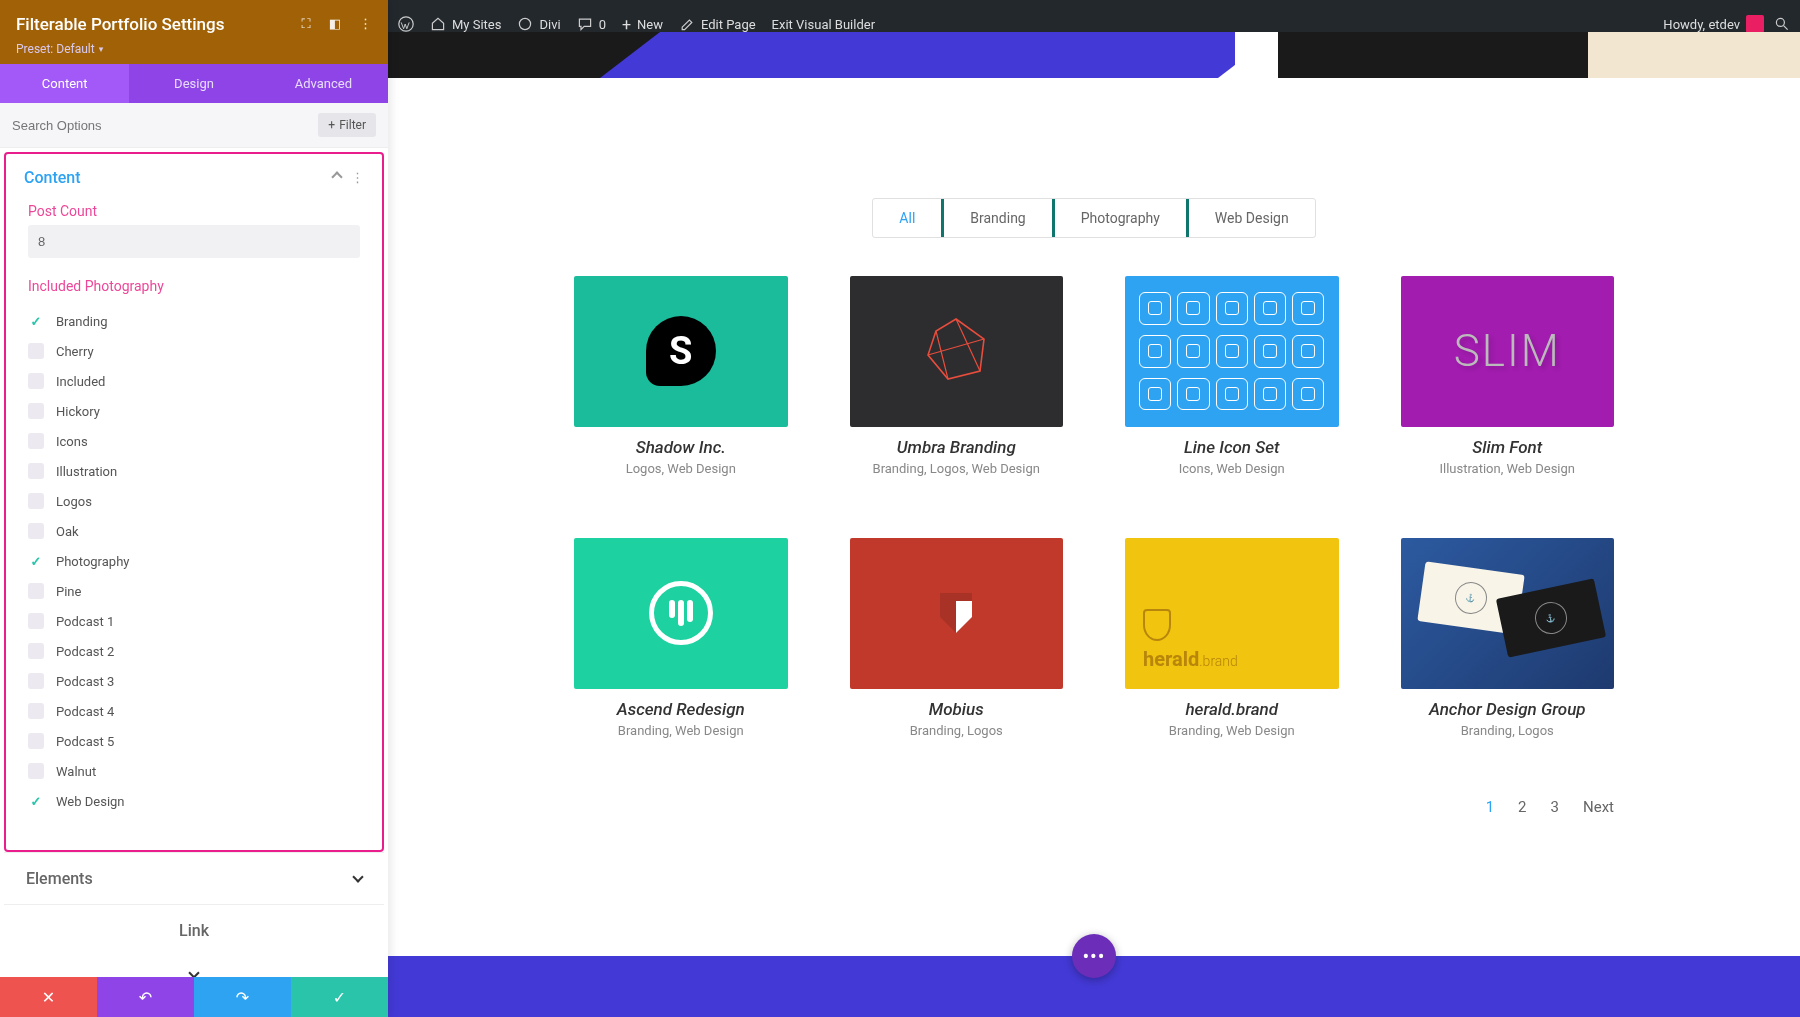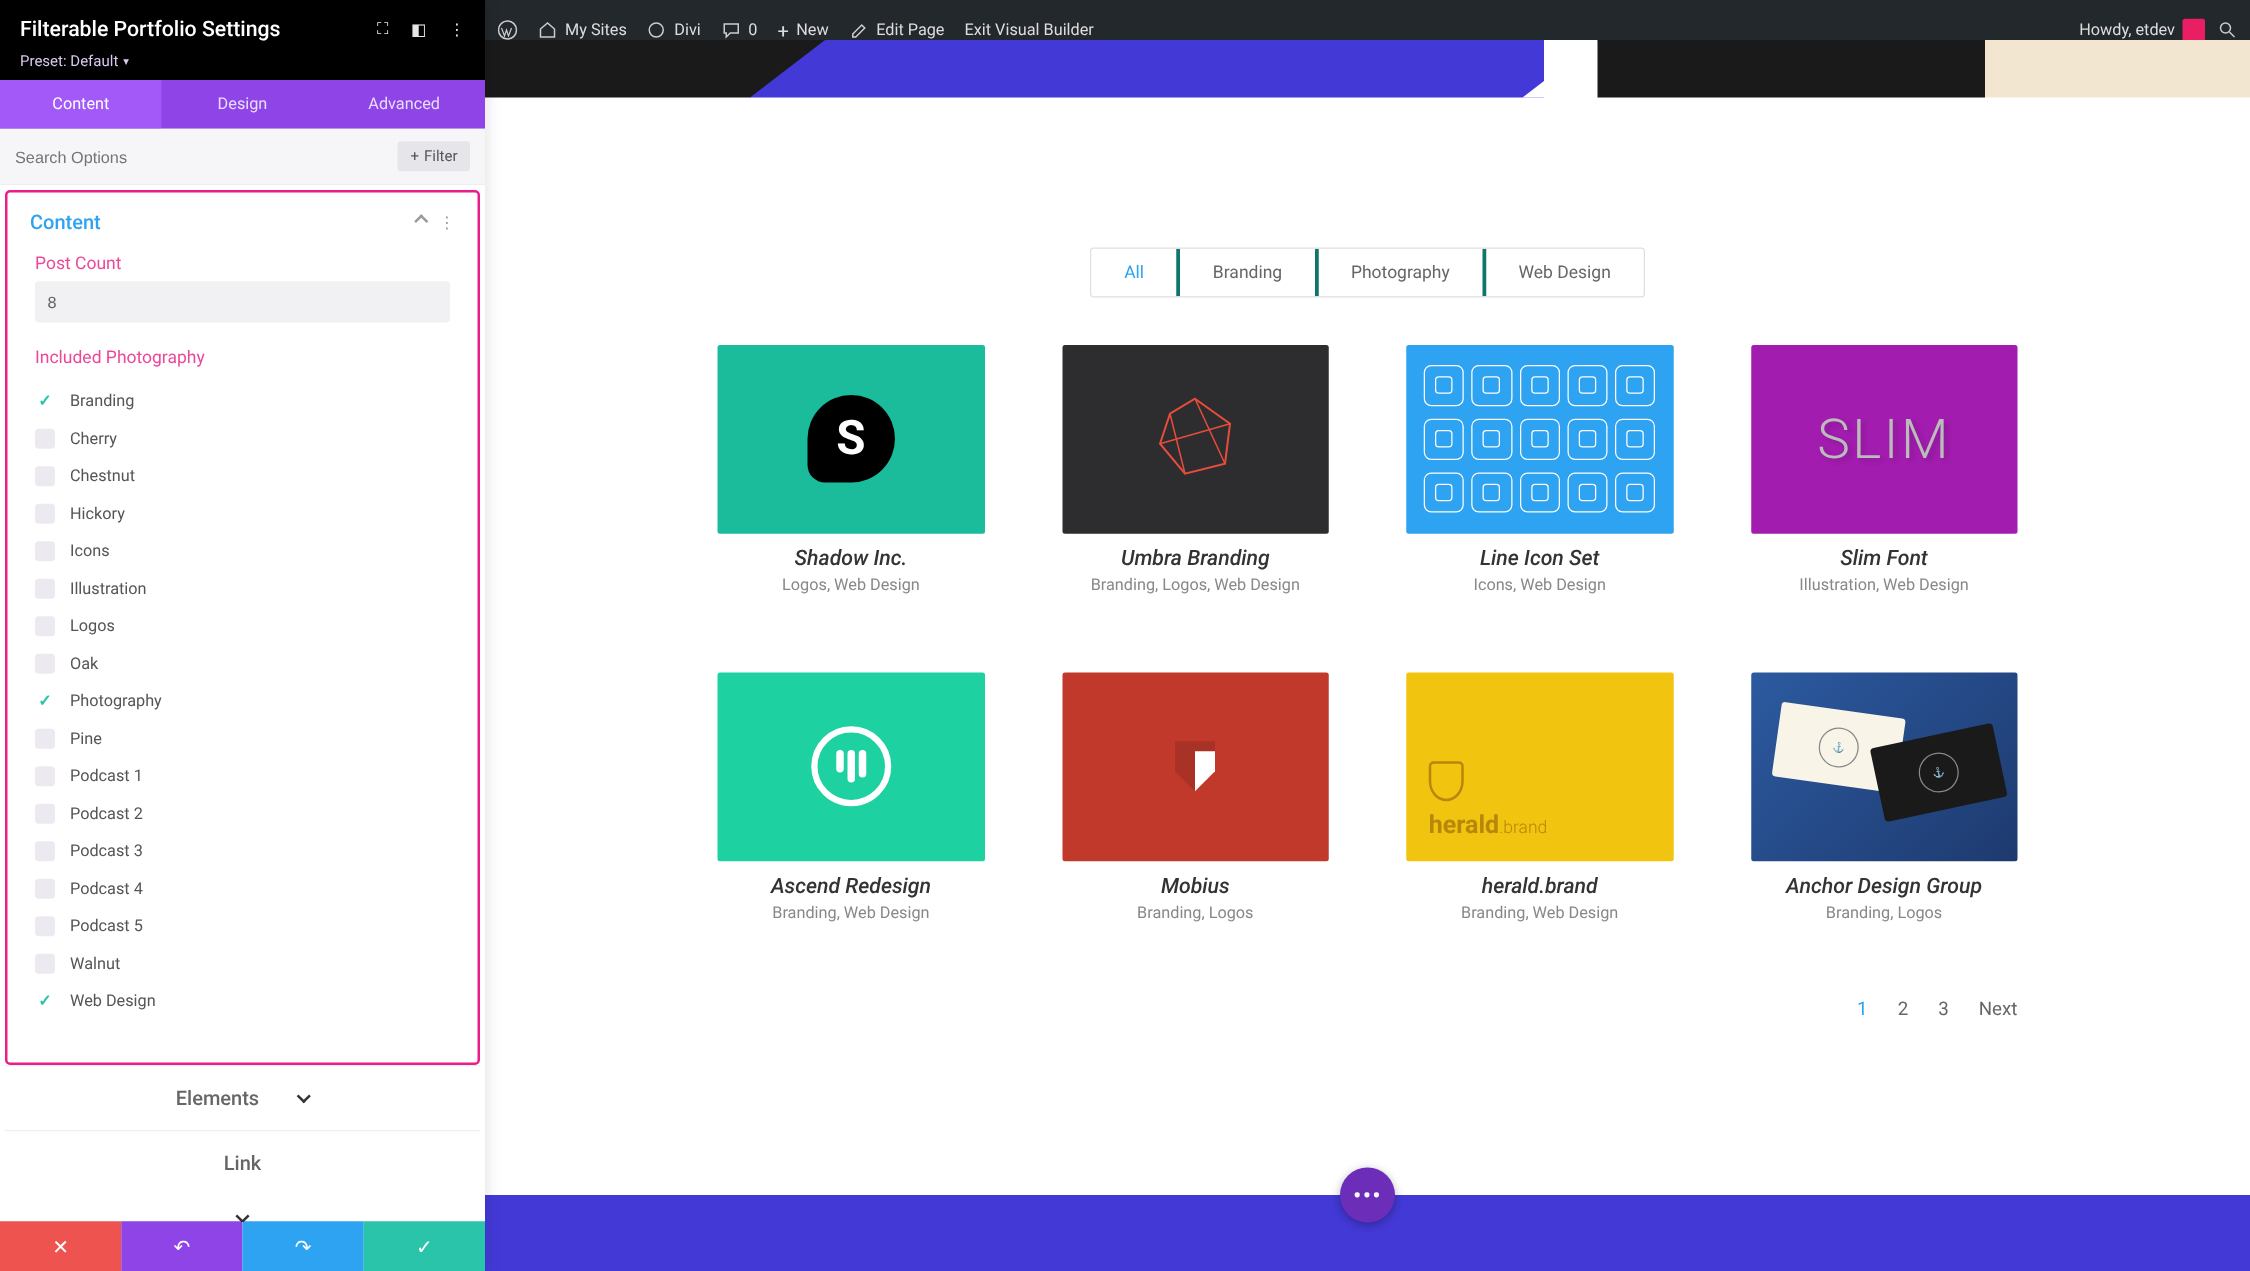--- a/index.html
+++ b/index.html
@@ -9,21 +9,21 @@
 .admin-bar { background: #23282d; color: #ccc; height: 48px; display: flex; align-items: center; padding: 0 10px; font-size: 13px; position: absolute; top: 0; left: 388px; right: 0; }
 .admin-bar .left { display: flex; align-items: center; gap: 16px; }
 .admin-bar .item { display: flex; align-items: center; gap: 6px; cursor: pointer; color: #ddd; }
 .admin-bar .spacer { flex: 1; }
 .admin-bar .right { display: flex; align-items: center; gap: 10px; }
 .admin-bar .avatar { width: 18px; height: 18px; background: #e91e63; display: inline-block; border-radius: 2px; }
 .admin-bar svg { width: 16px; height: 16px; fill: #ccc; }
 
 
 .settings-panel { position: absolute; top: 0; left: 0; width: 388px; height: 100%; background: #fff; display: flex; flex-direction: column; box-shadow: 2px 0 10px rgba(0,0,0,0.1); z-index: 10; }
-.panel-header { background: #000000; color: #fff; padding: 14px 16px 8px; }
+.panel-header { background: #a16207; color: #fff; padding: 14px 16px 8px; }
 .panel-title-row { display: flex; align-items: center; justify-content: space-between; }
 .panel-title { font-size: 17px; font-weight: 500; }
 .panel-icons { display: flex; gap: 18px; }
 .panel-icons span { cursor: pointer; opacity: 0.9; }
 .panel-preset { font-size: 12px; margin-top: 8px; color: #d9c9ef; cursor: pointer; display: flex; align-items: center; gap: 4px; }
 .tabs { display: flex; background: #8e44e7; }
 .tab { flex: 1; text-align: center; padding: 12px 0; color: #e9dcfb; font-size: 13px; cursor: pointer; }
 .tab.active { background: #a259f7; color: #fff; }
 .search-row { display: flex; padding: 10px 12px; gap: 8px; background: #f6f6f9; border-bottom: 1px solid #eee; }
 .search-input { flex: 1; border: none; background: transparent; outline: none; font-size: 13px; color: #666; }
@@ -36,21 +36,21 @@
 .section-title.muted { color: #666; }
 .section-actions { display: flex; gap: 10px; color: #999; }
 .field-label { font-size: 14px; color: #ec4899; padding: 8px 22px 6px; }
 .field-input { margin: 0 22px; background: #f1f1f4; border: none; border-radius: 3px; padding: 9px 10px; font-size: 13px; width: calc(100% - 44px); outline: none; color: #666; }
 .cat-list { padding: 6px 22px 0; }
 .cat-item { display: flex; align-items: center; gap: 12px; padding: 7px 0; font-size: 13px; color: #555; cursor: pointer; }
 .checkbox { width: 16px; height: 16px; border-radius: 3px; background: #eceaf0; display: flex; align-items: center; justify-content: center; }
 .checkbox.checked { background: #fff; }
 .checkbox.checked::after { content: "✓"; color: #29c4a9; font-size: 13px; font-weight: bold; }
 
-.collapsed-section { padding: 16px 22px; display: flex; justify-content: center; align-items: center; border-top: 1px solid #eee; cursor: pointer; gap: 32px; }
+.collapsed-section { padding: 16px 22px; display: flex; justify-content: space-between; align-items: center; border-top: 1px solid #eee; cursor: pointer; gap: 32px; }
 
 .panel-footer { display: flex; height: 40px; }
 .panel-footer .fbtn { flex: 1; display: flex; align-items: center; justify-content: center; color: #fff; cursor: pointer; font-size: 16px; }
 .fbtn.red { background: #ef5350; }
 .fbtn.purple { background: #8e44e7; }
 .fbtn.blue { background: #2ea3f2; }
 .fbtn.green { background: #29c4a9; }
 
 
 .preview { position: absolute; top: 32px; left: 388px; right: 0; bottom: 0; background: #fff; overflow-y: auto; }
@@ -205,21 +205,21 @@
           <div class="cat-item">
             <span class="checkbox checked"></span>
             <span>Branding</span>
           </div>
           <div class="cat-item">
             <span class="checkbox "></span>
             <span>Cherry</span>
           </div>
           <div class="cat-item">
             <span class="checkbox "></span>
-            <span>Chestnut</span>
+            <span>Included</span>
           </div>
           <div class="cat-item">
             <span class="checkbox "></span>
             <span>Hickory</span>
           </div>
           <div class="cat-item">
             <span class="checkbox "></span>
             <span>Icons</span>
           </div>
           <div class="cat-item">

